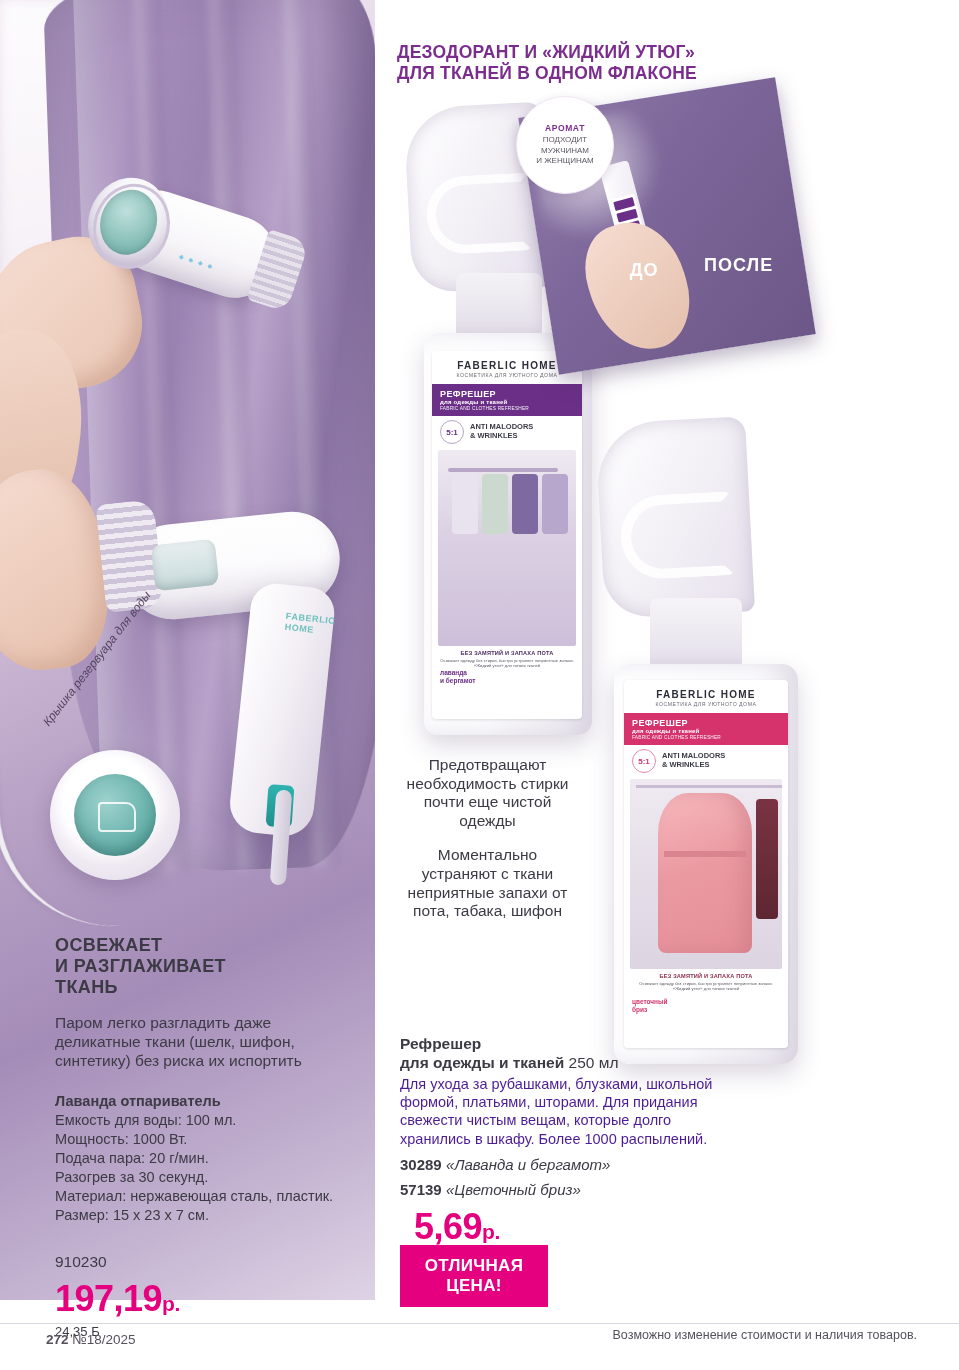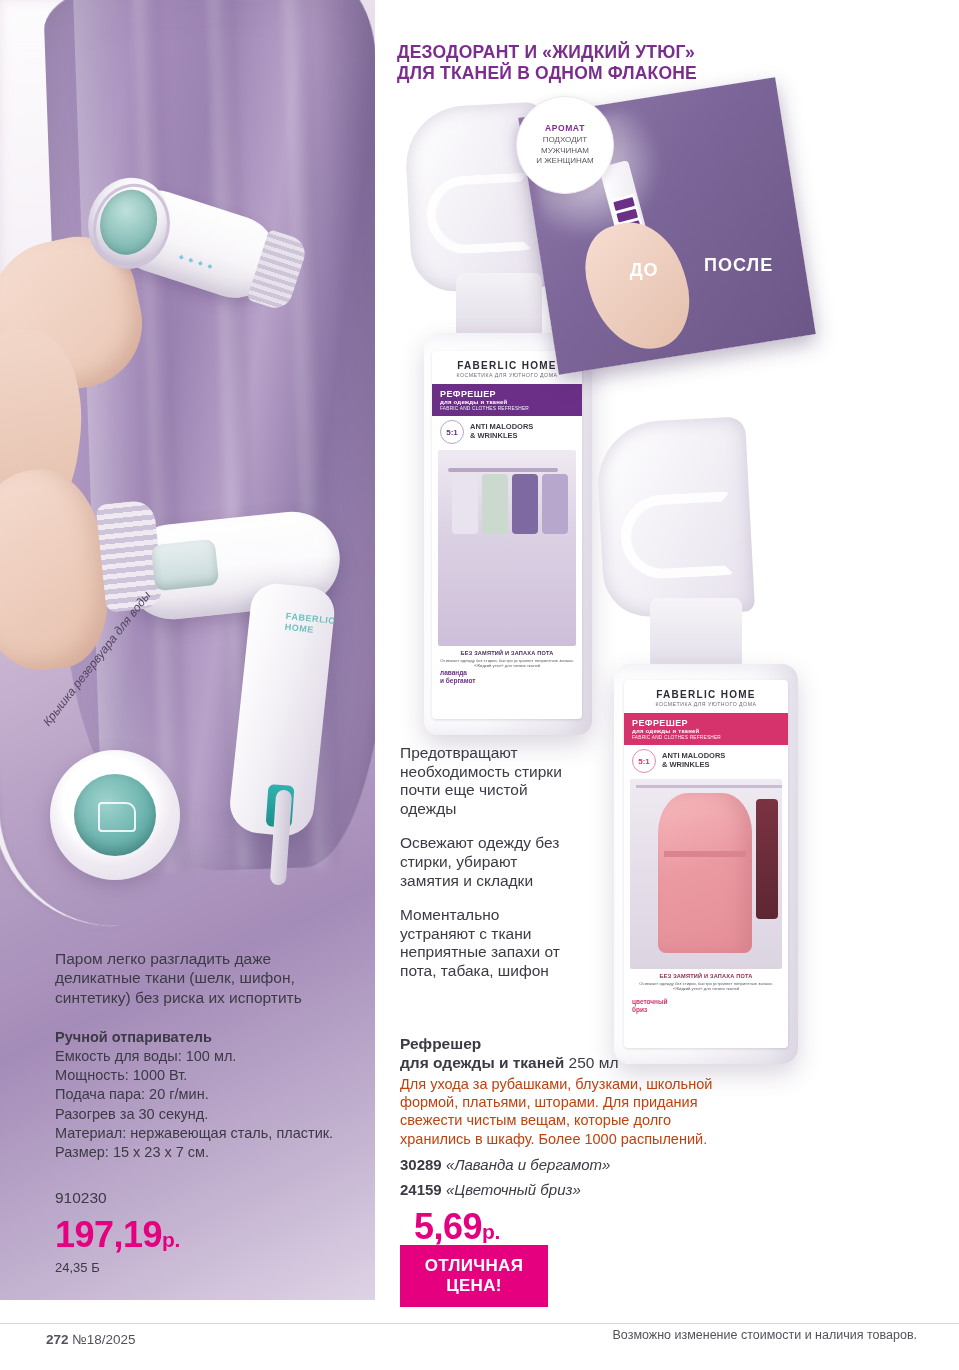--- a/index.html
+++ b/index.html
@@ -343,25 +343,25 @@
     background:linear-gradient(160deg,#f6b9bd 0%,#eb9aa2 45%,#e58f98 100%);
     border-radius:30px 30px 8px 8px / 40px 40px 8px 8px;
     box-shadow:inset -10px 0 16px rgba(190,110,120,.35);
   }
   .dress-photo .belt{position:absolute;left:34px;top:72px;width:82px;height:6px;background:#d9848e;}
   .dress-photo .rail{position:absolute;left:6px;top:6px;width:150px;height:3px;background:#c9bcd3;}
   .dress-photo .side{position:absolute;right:4px;top:20px;width:22px;height:120px;background:linear-gradient(180deg,#7a3342,#5d2732);border-radius:4px;}
 
   
   .bullets{position:absolute;left:3px;top:740px;width:175px;font-size:15.5px;line-height:1.2;color:#3c3a44;}
-  .bullets p{margin:4px 0 16px;}
+  .bullets p{margin:16px 0 16px;text-align:center;}
   .prod{position:absolute;left:3px;top:1035px;width:345px;}
   .prod .nm{font-weight:bold;font-size:15.5px;line-height:1.22;color:#3c3a44;}
   .prod .nm .vol{font-weight:normal;}
-  .prod .ds{margin-top:2px;font-size:14.5px;line-height:1.26;color:#c2410c;}
+  .prod .ds{margin-top:2px;font-size:14.5px;line-height:1.26;color:#4c1d95;}
   .prod .sku{margin-top:8px;font-size:15px;color:#3c3a44;}
   .prod .sku b{font-weight:bold;}
   .prod .sku i{font-style:italic;}
   .price2{margin-top:8px;font-weight:bold;font-size:36px;color:#e4007f;letter-spacing:-.5px;margin-left:14px;}
   .price2 .cur{font-size:21px;}
   .points2{margin-top:3px;font-size:15px;color:#3c3a44;}
   .stamp{
     position:absolute;left:3px;top:1245px;width:148px;height:62px;
     background:#e4007f;color:#fff;display:flex;flex-direction:column;
     align-items:center;justify-content:center;text-align:center;
@@ -417,22 +417,25 @@
     <div class="cord"></div>
 
     <div class="cap-inset">
       <div class="inner"></div>
       <div class="glyph"></div>
     </div>
     <div class="cap-label">Крышка резервуара для воды</div>
   </div>
 
   <div class="left-text">
+    <div class="hl" style="white-space:pre-line">ОСВЕЖАЕТ
+И РАЗГЛАЖИВАЕТ
+ТКАНЬ</div>
     <div class="left-desc">Паром легко разгладить даже деликатные ткани (шелк, шифон, синтетику) без риска их испортить</div>
-    <div class="spec-title">Ручной отпариватель</div>
+    <div class="spec-title">Лаванда отпариватель</div>
     <div class="spec-list">
       <div>Емкость для воды: 100 мл.</div>
       <div>Мощность: 1000 Вт.</div>
       <div>Подача пара: 20 г/мин.</div>
       <div>Разогрев за 30 секунд.</div>
       <div>Материал: нержавеющая сталь, пластик.</div>
       <div>Размер: 15 x 23 x 7 см.</div>
     </div>
     <div class="art">910230</div>
     <div class="price-big">
@@ -529,34 +532,33 @@
           <div class="lab-footer">
             <div class="lab-foot-b" style="color:#8d2b4a">БЕЗ ЗАМЯТИЙ И ЗАПАХА ПОТА</div>
             <div class="lab-foot-t">Освежает одежду без стирки, быстро устраняет неприятные запахи. «Жидкий утюг» для тонких тканей</div>
           </div>
         </div>
       </div>
     </div>
 
     <div class="bullets">
       <p>Предотвращают необходимость стирки почти еще чистой одежды</p>
-      <p>Освежают одежду без стирки, убирают замятия и складки</p>
       <p>Моментально устраняют с ткани неприятные запахи от пота, табака, шифон</p>
     </div>
 
     <div class="prod">
       <div class="nm" style="white-space:pre-line"><span>Рефрешер
 для одежды и тканей</span> <span class="vol">250 мл</span></div>
       <div class="ds">Для ухода за рубашками, блузками, школьной формой, платьями, шторами. Для придания свежести чистым вещам, которые долго хранились в шкафу. Более 1000 распылений.</div>
       <div class="sku">
         <b>30289</b>
         <i>«Лаванда   и бергамот»</i>
       </div>
       <div class="sku">
-        <b>24159</b>
+        <b>57139</b>
         <i>«Цветочный бриз»</i>
       </div>
       <div class="price2">
         <span>5,69</span><span class="cur">р.</span>
       </div>
       <div class="points2">0,70 Б</div>
     </div>
 
     <div class="stamp" style="white-space:pre-line">ОТЛИЧНАЯ
 ЦЕНА!</div>

